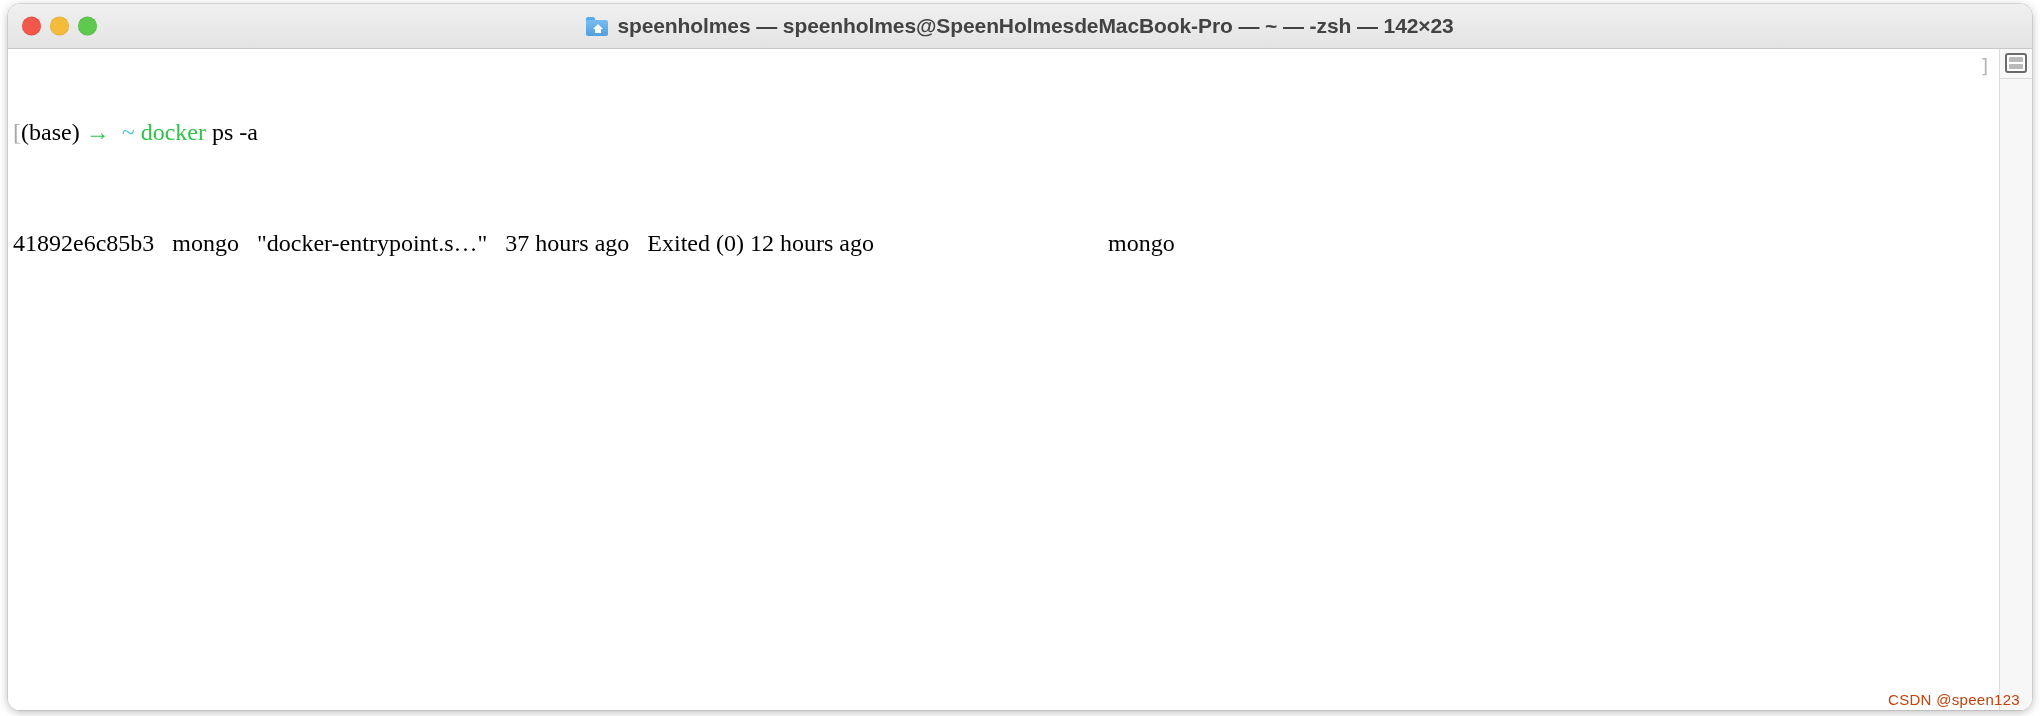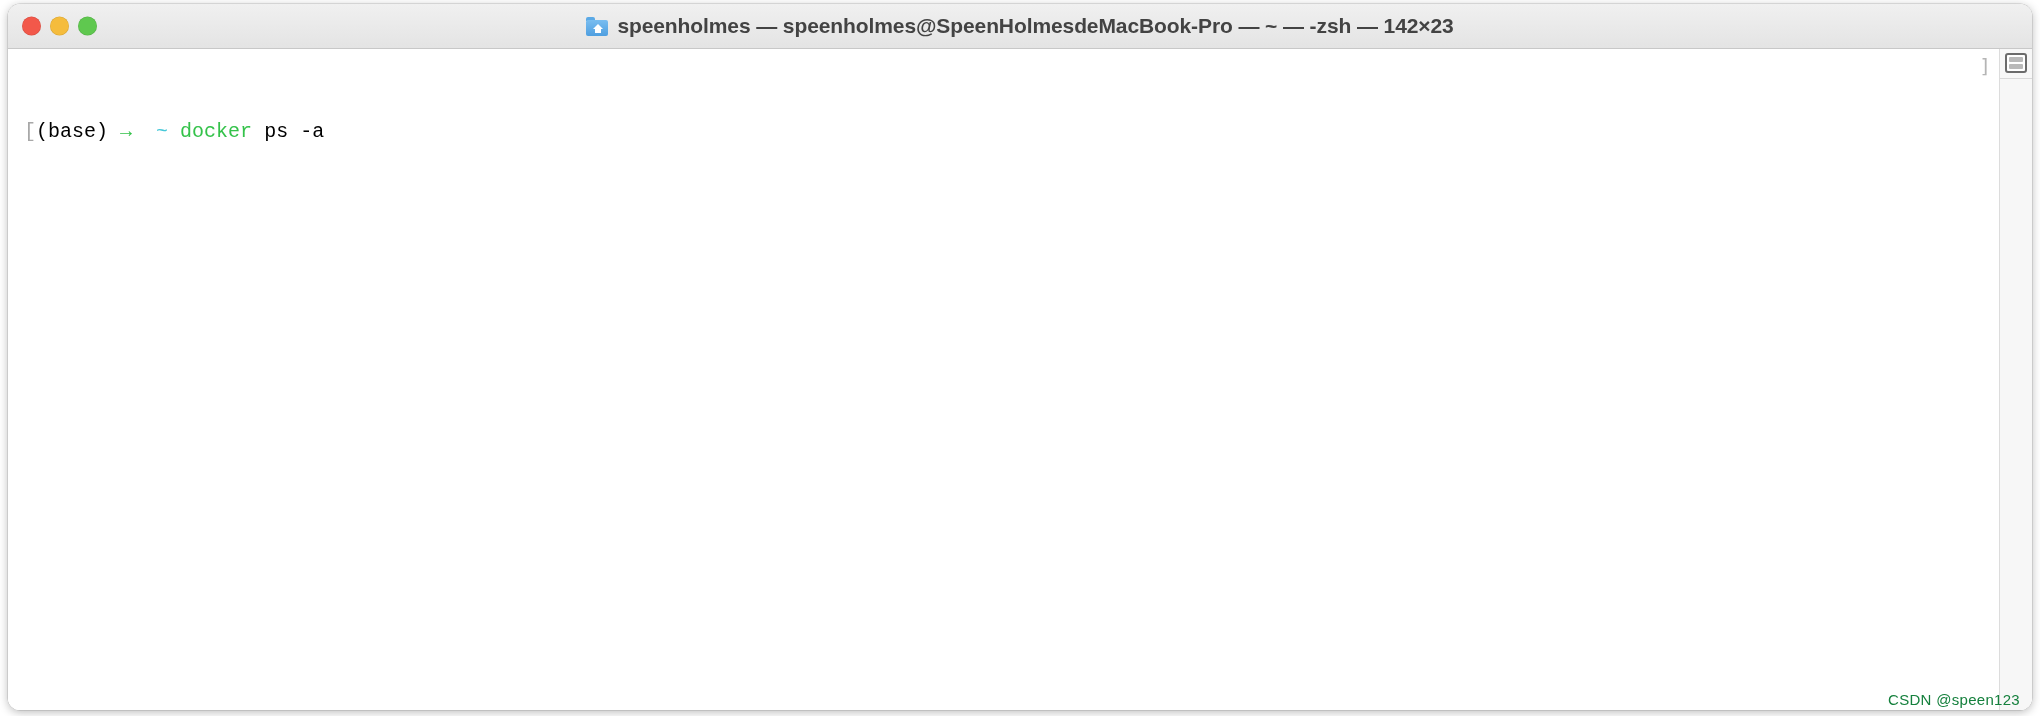--- a/index.html
+++ b/index.html
@@ -131,25 +131,25 @@
     position: relative;
     flex: 1 1 auto;
     min-width: 0;
     background: #ffffff;
     overflow: hidden;
     border-right: 1px solid #dcdcdc;
   }
 
   .term-text {
     position: absolute;
-    left: 16px;
+    left: 5px;
     top: 5px;
     right: 0;
-    font-family: Liberation Mono, monospace;
-    font-size: 20px;
+    font-family: Liberation Serif, serif;
+    font-size: 24px;
     line-height: 22.3px;
     color: #000000;
     white-space: pre;
     letter-spacing: 0px;
   }
   .line { height: 22.3px; white-space: pre; }
   .grn  { color: #34c24a; }
   .cyn  { color: #46c8d8; }
   .gry  { color: #a8a8a8; }
   .cursor {
@@ -205,21 +205,21 @@
     margin-top: 5px;
   }
 
   
   .watermark {
     position: absolute;
     right: 20px;
     bottom: 8px;
     font-family: "Liberation Sans", sans-serif;
     font-size: 15px;
-    color: #15803d;
+    color: #c2410c;
     letter-spacing: 0.3px;
     user-select: none;
   }
 </style>
 </head>
 <body>
 
 <div class="screen">
 
   <div class="terminal-window">
@@ -248,20 +248,21 @@
 
       <div class="term-main">
 
         <div class="close-bracket">]</div>
 
         <div class="term-text">
 
           <div class="line"><span class="gry">[</span><span>(base)</span><span> </span><span class="grn">→</span><span>  </span><span class="cyn">~</span><span> </span><span class="grn">docker</span><span> ps -a</span></div>
 
 
+          <div class="line">41892e6c85b3   mongo   "docker-entrypoint.s…"   37 hours ago   Exited (0) 12 hours ago                                       mongo</div>
 
 
 
         </div>
       </div>
 
       <div class="right-rail">
         <div class="pane-icon">
           <span></span>
             <span></span>

